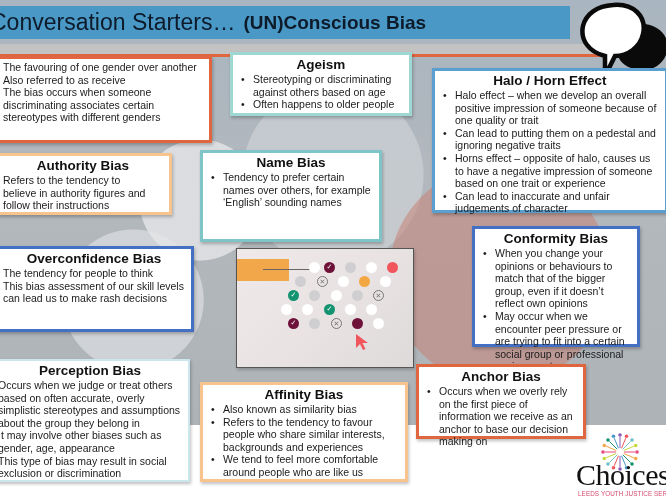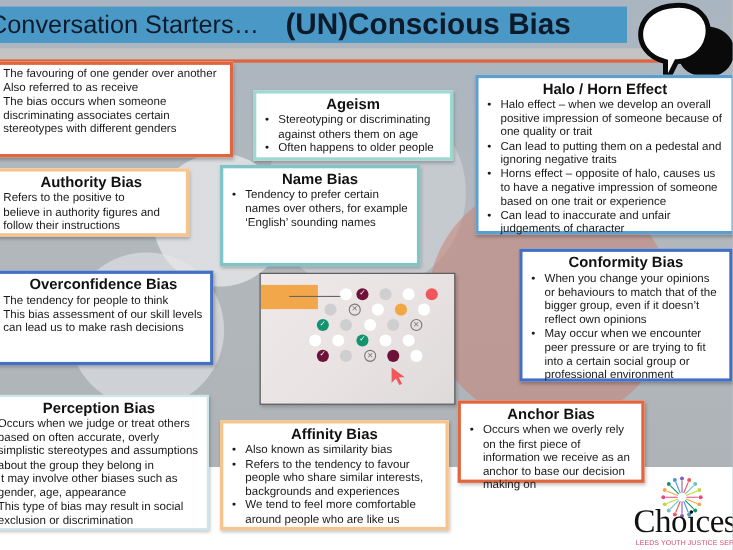--- a/index.html
+++ b/index.html
@@ -23,46 +23,46 @@
 
     
     .title-bar {
       position: absolute; left: 0; top: 6px; width: 570px; height: 33px;
       background: #4a98c6;
       display: flex; align-items: center;
       padding-left: 0;
       white-space: nowrap; overflow: hidden;
     }
     .title-bar .t1 { font-size: 23px; color: #0d1a2a; margin-left: -10px; }
-    .title-bar .t2 { font-size: 27px; color: #0d1a2a; font-weight: bold; margin-left: 24px; }
+    .title-bar .t2 { font-size: 19px; color: #0d1a2a; font-weight: bold; margin-left: 8px; }
     .stripe-grey { position: absolute; left: 0; top: 44px; width: 620px; height: 10px; background: #c3c3c3; }
     .stripe-orange { position: absolute; left: 0; top: 54px; width: 620px; height: 3px; background: #e0663f; }
 
     .bubble-logo { position: absolute; left: 575px; top: 2px; width: 95px; height: 80px; }
 
     
     .card {
       position: absolute; background: #ffffff;
       border: 3px solid #888; padding: 2px 6px 3px 6px;
       font-size: 10.5px; line-height: 12.6px;
       box-shadow: 1px 2px 3px rgba(0,0,0,0.25);
     }
     .card h3 { text-align: center; font-size: 13.5px; line-height: 16px; font-weight: bold; color: #111; }
     .card ul { list-style: none; }
     .card ul li { position: relative; padding-left: 14px; }
     .card ul li::before { content: "•"; position: absolute; left: 2px; top: 0; }
     .card p { white-space: nowrap; }
 
     .c-gender { left: -6px; top: 56px; width: 218px; height: 87px; border-color: #e0663f; }
-    .c-ageism { left: 230px; top: 82px; width: 182px; height: 64px; border-color: #9fd8d3; }
+    .c-ageism { left: 230px; top: 52px; width: 182px; height: 64px; border-color: #9fd8d3; }
     .c-halo { left: 432px; top: 68px; width: 236px; height: 145px; border-color: #5b9fd0; }
     .c-authority { left: -6px; top: 153px; width: 178px; height: 62px; border-color: #f7c48e; }
     .c-name { left: 200px; top: 150px; width: 182px; height: 92px; border-color: #7fc5c8; }
     .c-overconf { left: -6px; top: 246px; width: 200px; height: 86px; border-color: #4470c4; }
-    .c-conformity { left: 472px; top: 226px; width: 194px; height: 121px; border-color: #4470c4; }
+    .c-conformity { left: 472px; top: 226px; width: 168px; height: 121px; border-color: #4470c4; }
     .c-perception { left: -10px; top: 359px; width: 200px; height: 123px; border-color: #cbe6ec; border-width: 2px; }
     .c-affinity { left: 200px; top: 382px; width: 208px; height: 100px; border-color: #f7c48e; }
     .c-anchor { left: 416px; top: 364px; width: 170px; height: 75px; border-color: #e0663f; }
 
     
     .illus {
       position: absolute; left: 236px; top: 248px; width: 178px; height: 120px;
       background: linear-gradient(135deg, #efe9ea 0%, #e8e2e3 55%, #dedada 100%);
       border: 1px solid #555;
       box-shadow: 1px 2px 3px rgba(0,0,0,0.2);
@@ -110,38 +110,38 @@
   <p>The favouring of one gender over another</p>
   <p>Also referred to as receive</p>
   <p>The bias occurs when someone</p>
   <p>discriminating associates certain</p>
   <p>stereotypes with different genders</p>
 </div>
 
 <div class="card c-ageism" style="border-color: rgb(159, 216, 211);">
   <h3>Ageism</h3>
   <ul>
-    <li>Stereotyping or discriminating against others them on age</li>
+    <li>Stereotyping or discriminating against others based on age</li>
     <li>Often happens to older people</li>
   </ul>
 </div>
 
 <div class="card c-halo" style="border-color: rgb(91, 159, 208);">
   <h3>Halo / Horn Effect</h3>
   <ul>
     <li>Halo effect – when we develop an overall positive impression of someone because of one quality or trait</li>
     <li>Can lead to putting them on a pedestal and ignoring negative traits</li>
     <li>Horns effect – opposite of halo, causes us to have a negative impression of someone based on one trait or experience</li>
     <li>Can lead to inaccurate and unfair judgements of character</li>
   </ul>
 </div>
 
 <div class="card c-authority" style="border-color: rgb(247, 196, 142);">
   <h3>Authority Bias</h3>
-  <p>Refers to the positive to</p>
+  <p>Refers to the tendency to</p>
   <p>believe in authority figures and</p>
   <p>follow their instructions</p>
 </div>
 
 <div class="card c-name" style="border-color: rgb(127, 197, 200);">
   <h3>Name Bias</h3>
   <ul>
     <li>Tendency to prefer certain names over others, for example ‘English’ sounding names</li>
   </ul>
 </div>

